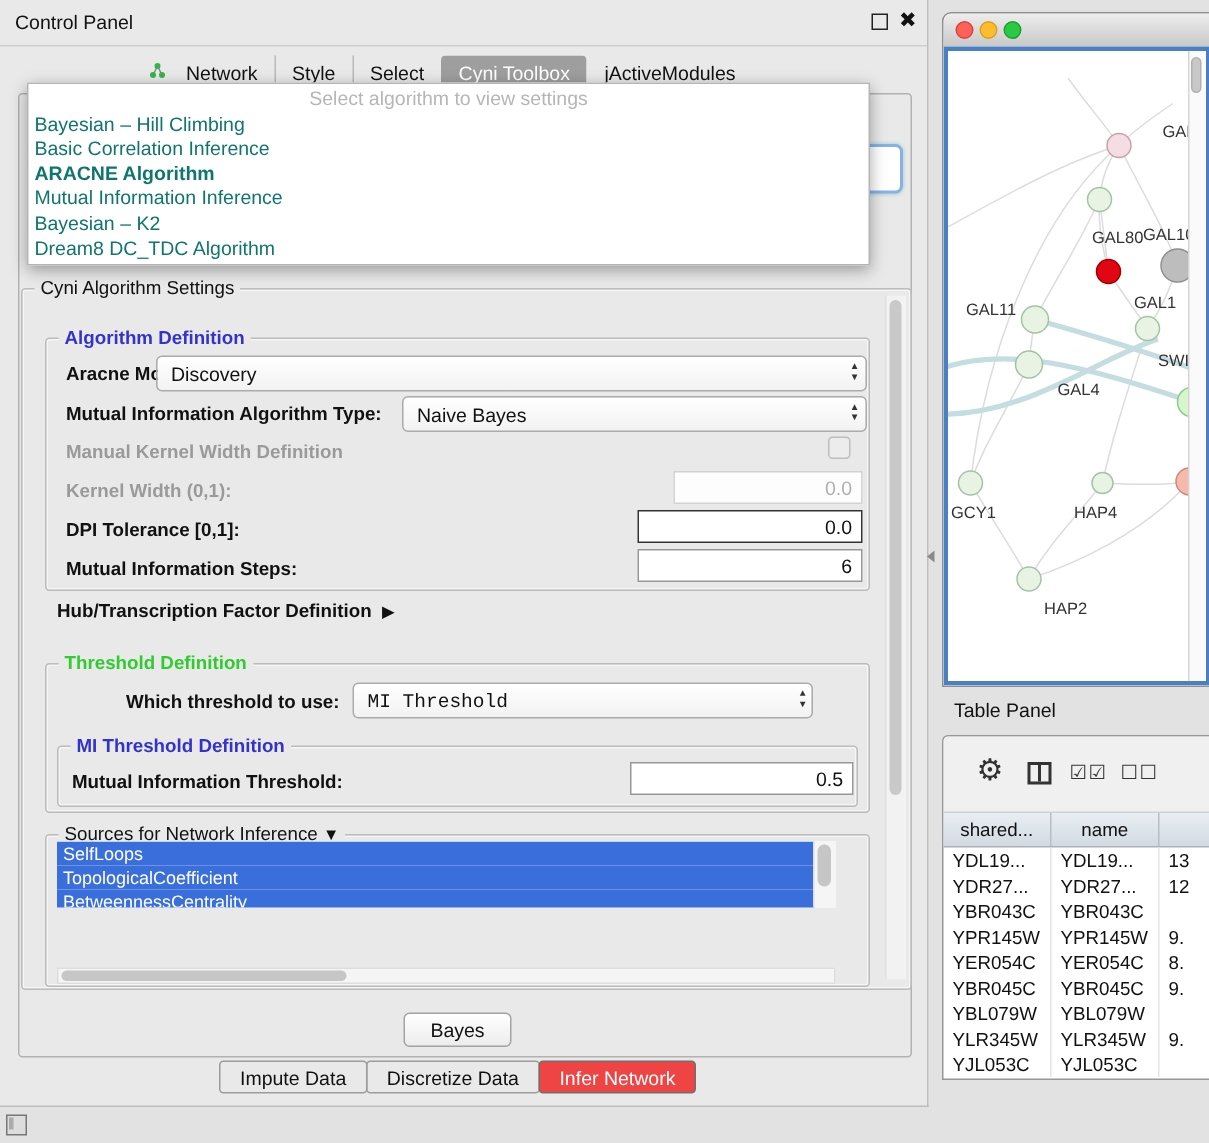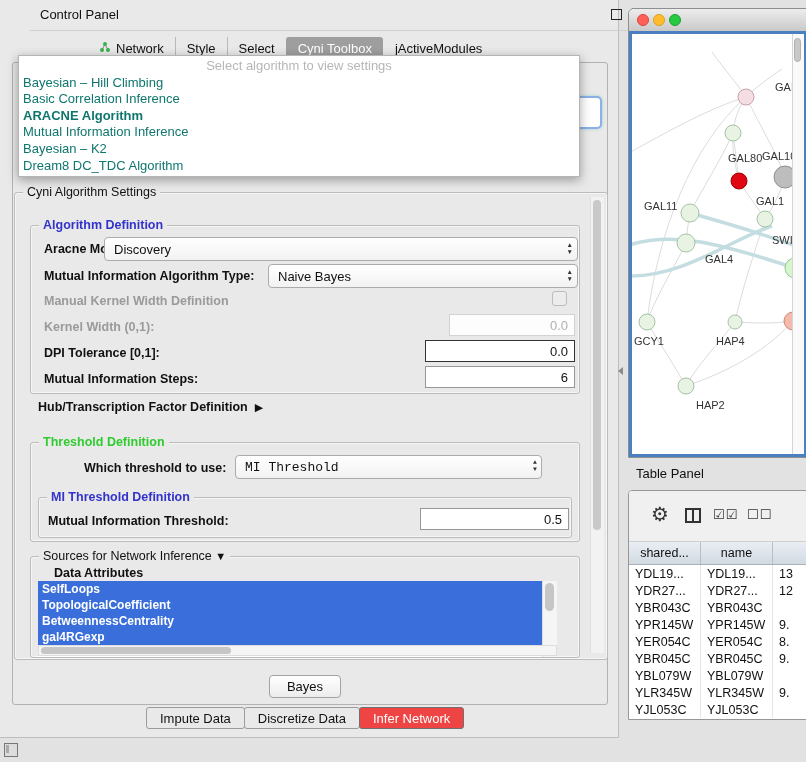--- a/index.html
+++ b/index.html
@@ -6,27 +6,27 @@
   body{
     width:806px;height:762px;position:relative;overflow:hidden;
     background:#e2e2e2;
     font-family:"Liberation Sans","DejaVu Sans",sans-serif;
     font-size:13px;color:#111;
   }
 
   
   .control-panel{position:absolute;left:0;top:0;width:618px;height:737px;background:#e9e9e9;
     border-right:1px solid #bdbdbd;border-bottom:1px solid #bdbdbd;}
-  .titlebar{position:absolute;left:0;top:0;width:100%;height:30px;border-bottom:1px solid #cfcfcf;margin-left:30px;}
+  .titlebar{position:absolute;left:0;top:0;width:100%;height:30px;border-bottom:1px solid #cfcfcf;}
   .titlebar .title{position:absolute;left:10px;top:7px;font-size:13px;color:#111;}
   .float-icon{position:absolute;right:26px;top:9px;width:9px;height:9px;border:1.5px solid #222;background:transparent;}
   .close-icon{position:absolute;right:7px;top:5px;font-size:14px;font-weight:bold;color:#111;cursor:default;}
 
   .top-tabs{position:absolute;left:88px;top:36px;height:24px;display:flex;align-items:center;}
-  .top-tab{padding:4px 11px;font-size:13px;color:#111;display:flex;gap:5px;border-left:1px solid #b9b9b9;}
+  .top-tab{padding:4px 11px;font-size:13px;color:#111;display:flex;gap:13px;border-left:1px solid #b9b9b9;}
   .top-tab:first-child{border-left:none;}
   .top-tab.selected{background:#9e9e9e;color:#fff;border-radius:3px;border-left-color:transparent;}
   .top-tab.selected + .top-tab{border-left-color:transparent;}
 
   .tab-pane{position:absolute;left:12px;top:62px;width:594px;height:641px;border:1px solid #b2b2b2;border-radius:3px;}
 
   
   .combo-fragment{position:absolute;left:570px;top:96px;width:28px;height:29px;background:#fff;
     border:2px solid #8ab0e8;border-radius:5px;box-shadow:0 0 3px #9cc;z-index:4;}
 
@@ -55,21 +55,21 @@
 
   .field{position:absolute;height:20px;background:#fff;border:1px solid #979797;font-size:13px;
     display:flex;align-items:center;justify-content:flex-end;padding-right:6px;}
   .field.disabled{border-color:#d2d2d2;color:#b0b0b0;background:#fdfdfd;}
   .field.focus{border-color:#333;}
 
   .disclosure{position:absolute;font-size:12.5px;font-weight:bold;display:flex;align-items:center;gap:7px;}
   .tri{font-size:11px;color:#111;}
 
   
-  .attr-list{position:absolute;left:38px;top:581px;width:519px;height:76px;background:#fff;overflow:hidden;font-weight:bold;}
+  .attr-list{position:absolute;left:38px;top:561px;width:519px;height:44px;background:#fff;overflow:hidden;}
   .attr-item{height:16px;line-height:16px;width:505px;background:#3a6fdb;color:#fff;font-size:12px;padding-left:4px;box-sizing:border-box;}
   .attr-vscroll{position:absolute;right:0;top:0;width:14px;height:100%;background:#f5f5f5;border-left:1px solid #ddd;}
   .attr-vthumb{position:absolute;left:2px;top:2px;width:9px;height:28px;background:#c6c6c6;border-radius:5px;}
   .attr-hscroll{position:absolute;left:38px;top:645px;width:519px;height:11px;background:#f5f5f5;border:1px solid #ddd;box-sizing:border-box;}
   .attr-hthumb{position:absolute;left:2px;top:1px;width:190px;height:7px;background:#c6c6c6;border-radius:4px;}
 
   .settings-scrollbar{position:absolute;left:590px;top:197px;width:13px;height:456px;background:#f2f2f2;border-left:1px solid #e0e0e0;}
   .settings-thumb{position:absolute;left:2px;top:3px;width:8px;height:330px;background:#c9c9c9;border-radius:5px;}
 
   .apply-btn{position:absolute;left:269px;top:675px;width:70px;height:21px;border:1px solid #a3a3a3;border-radius:4px;

